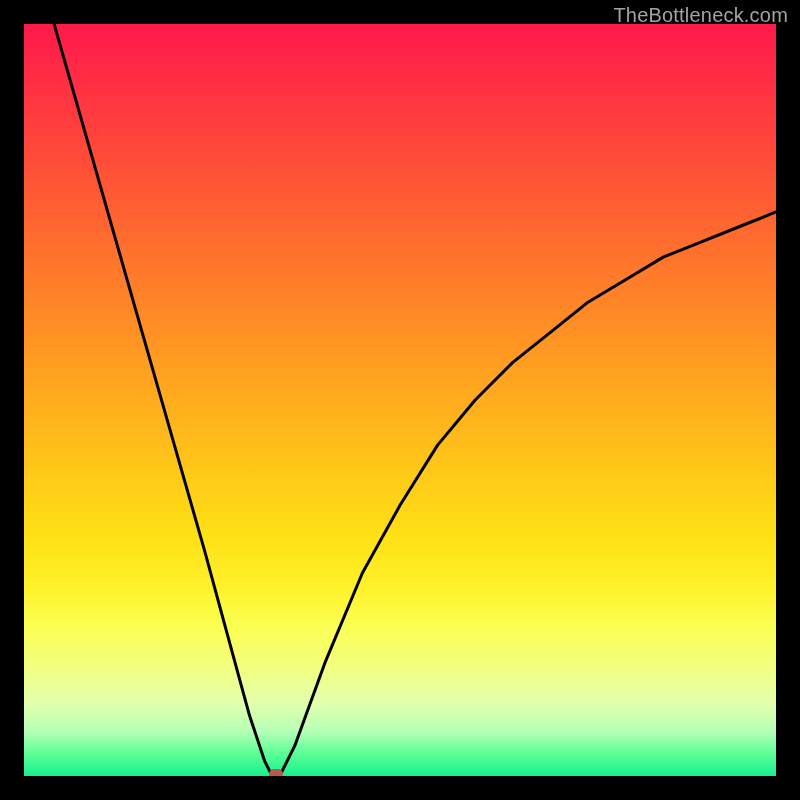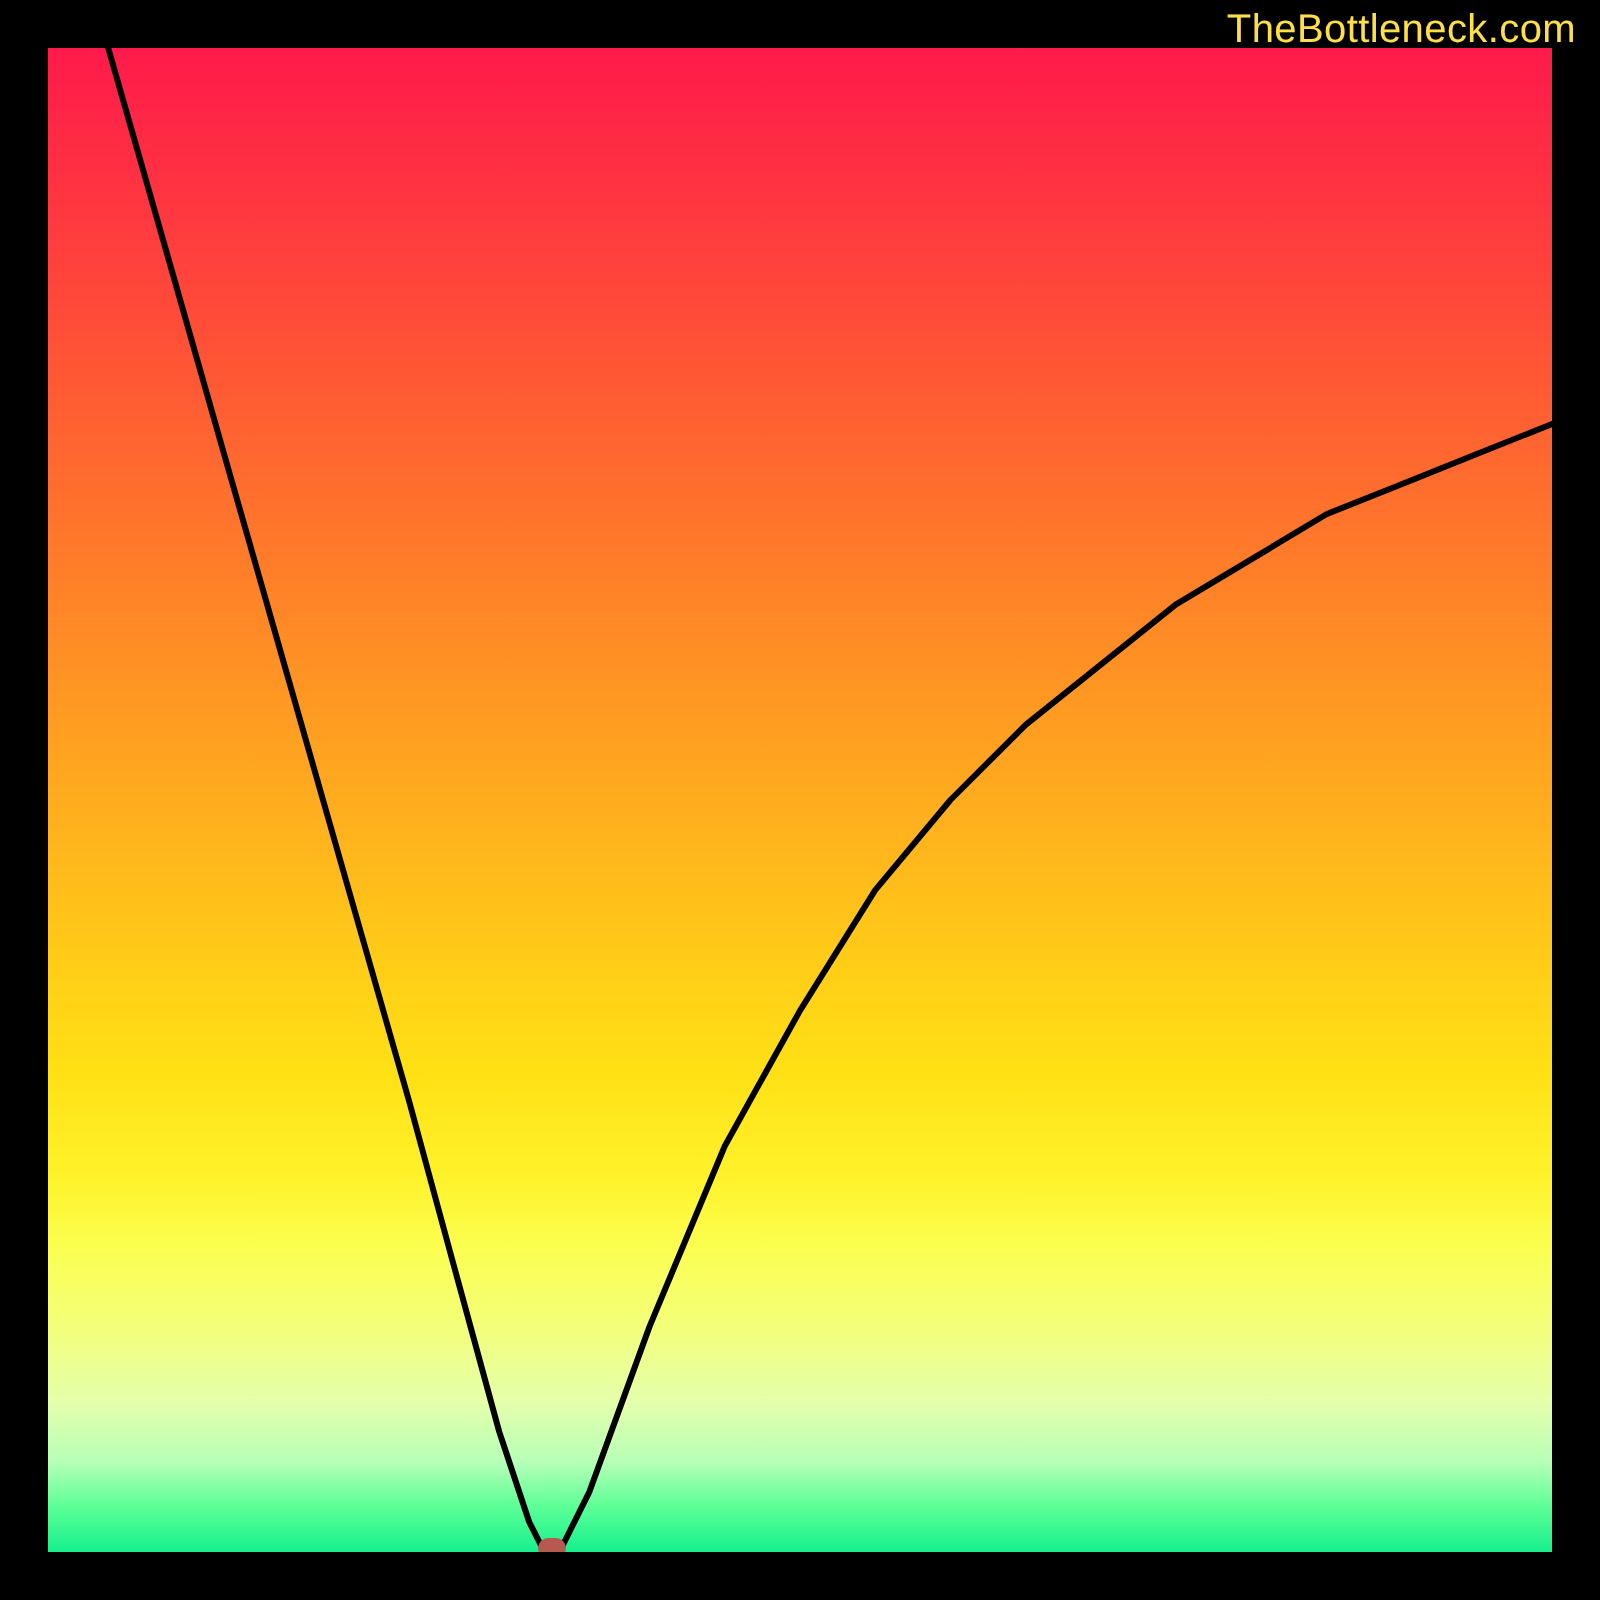--- a/index.html
+++ b/index.html
@@ -14,21 +14,21 @@
   .frame {
     position: relative;
     width: 800px;
     height: 800px;
     background: #000;
   }
   .watermark {
     position: absolute;
     top: 4px;
     right: 12px;
-    color: #fde047;
+    color: #a3a3a3;
     font-size: 20px;
     font-weight: 500;
     letter-spacing: 0.2px;
     z-index: 5;
     user-select: none;
   }
   .plot-area {
     position: absolute;
     left: 24px;
     top: 24px;

